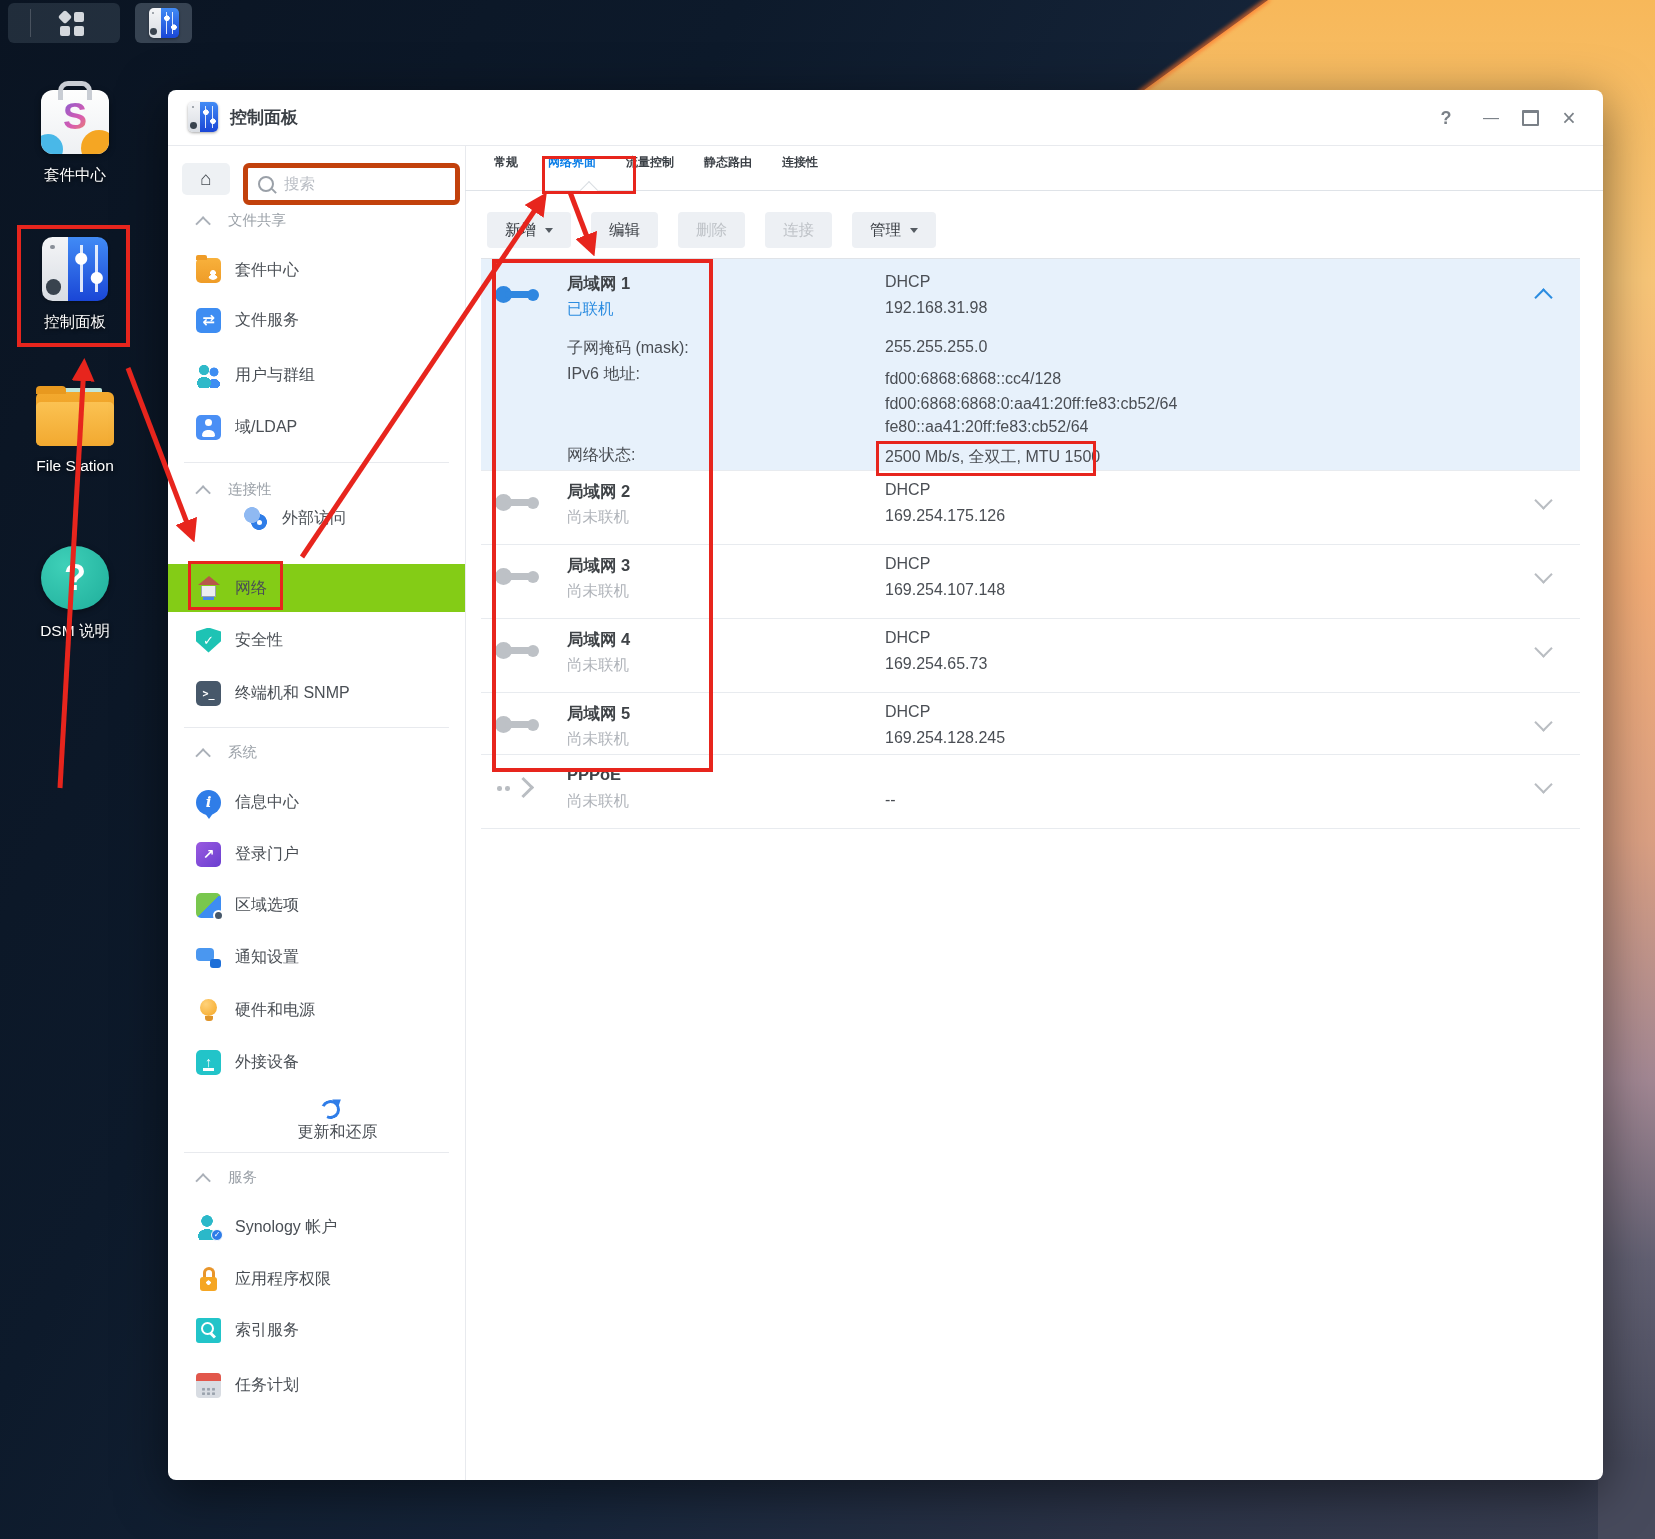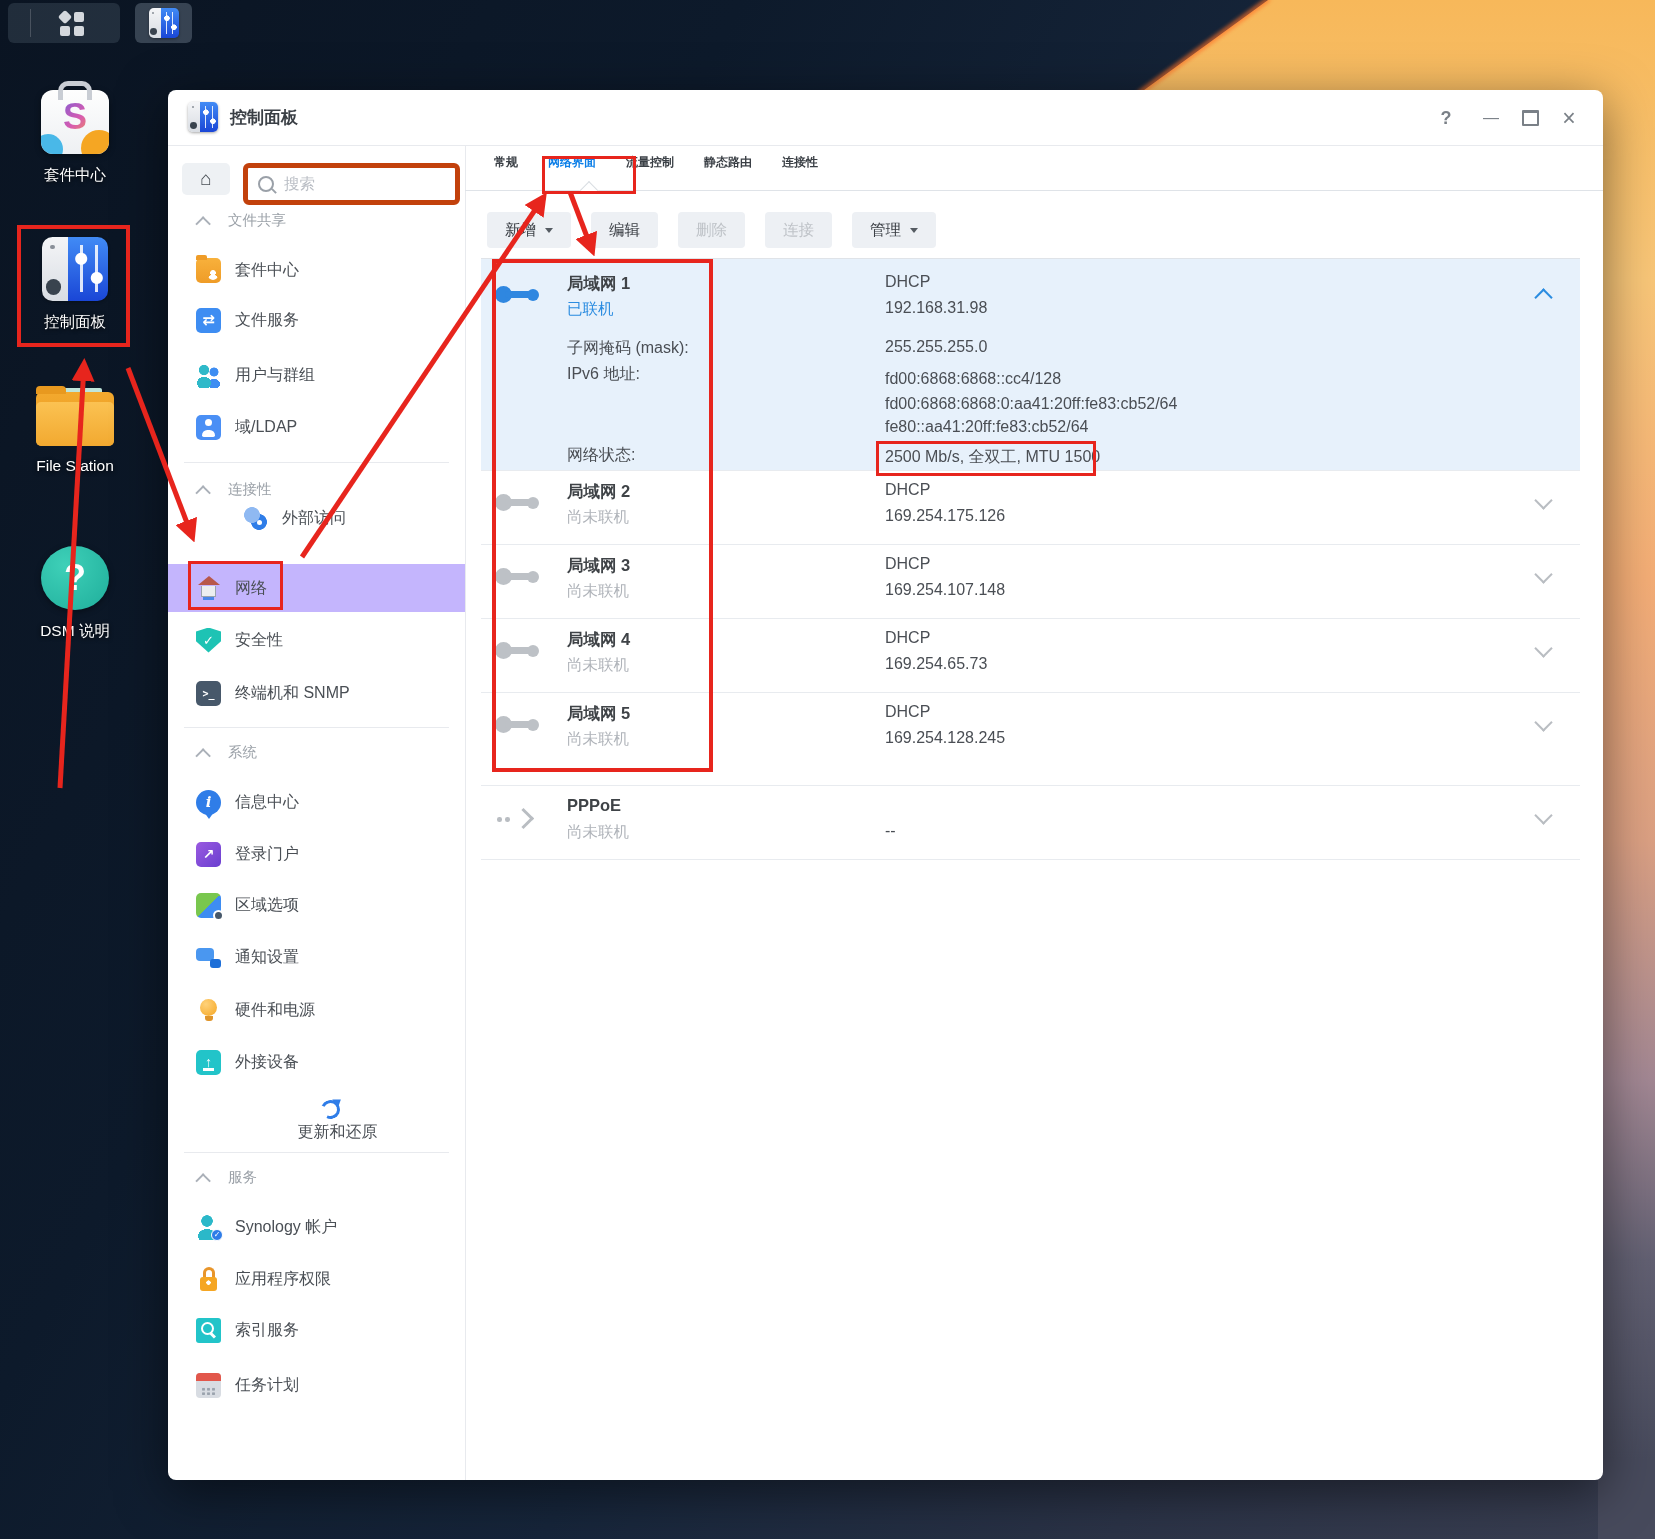--- a/index.html
+++ b/index.html
@@ -66,21 +66,21 @@
   .searchwrap{position:absolute;left:75px;top:73px;width:207px;height:32px;border:5px solid #c2410c;border-radius:6px;display:flex;align-items:center;}
   .mag{position:relative;width:12px;height:12px;border:2px solid #9aa0a8;border-radius:50%;margin:0 8px 0 10px;flex:none;}
   .mag::after{content:"";position:absolute;width:6px;height:2px;background:#9aa0a8;right:-5px;bottom:-2px;transform:rotate(45deg);}
   .searchwrap input{border:none;outline:none;flex:1;min-width:0;font-size:15.5px;color:#4a4f55;font-family:inherit;background:transparent;}
   .searchwrap input::placeholder{color:#b9bdc4;}
   .nav-sec{position:absolute;left:0;width:297px;height:24px;display:flex;align-items:center;}
   .sec-caret{width:9px;height:9px;border-left:2px solid #aab0b8;border-top:2px solid #aab0b8;transform:rotate(45deg) translateY(2px);margin:4px 18px 0 31px;}
   .sec-label{font-size:14.5px;color:#9ba1a8;}
   .nav-div{position:absolute;left:16px;width:265px;border-top:1px solid #e8eaee;}
   .nav-item{position:absolute;left:0;width:297px;height:40px;display:flex;align-items:center;padding-left:28px;box-sizing:border-box;cursor:pointer;}
-  .nav-item.sel{background:#c4b5fd;}
+  .nav-item.sel{background:#84cc16;}
   .nav-label{font-size:16px;color:#4a4f55;margin-left:14px;white-space:nowrap;}
   
   .si{position:relative;width:25px;height:25px;border-radius:5px;flex:none;display:flex;align-items:center;justify-content:center;
       font-size:14px;font-weight:bold;color:#fff;}
   .ic-shfolder{background:linear-gradient(180deg,#f8b13c,#ef9c27);}
   .ic-shfolder::before{content:"";position:absolute;top:-3px;left:0;width:11px;height:5px;border-radius:2px 2px 0 0;background:#ef9c27;}
   .ic-shfolder::after{content:"";position:absolute;right:3px;bottom:3px;width:10px;height:10px;border-radius:50%;
       background:radial-gradient(circle at 50% 28%,#fff 0 2.6px,transparent 3px),radial-gradient(circle at 50% 105%,#fff 0 5.5px,transparent 6px);}
   .ic-fserv{background:#3e8df2;}
   .ic-fserv::before{content:"\21C4";font-size:15px;}
@@ -437,21 +437,21 @@
     <span class="lanic off" style="top:22px;">
         <span class="bar"></span>
       </span>
     <span class="iname" style="top:11px;">局域网 5</span>
     <span class="istat" style="top:37px;">尚未联机</span>
     <span class="ival" style="top:11px;">DHCP</span>
     <span class="ival" style="top:37px;">169.254.128.245</span>
     <span class="chev" style="top:24px;"></span>
   </div>
 
-  <div class="row" style="top:695px;height:74px;border-bottom:1px solid #e8ebef;">
+  <div class="row" style="top:664px;height:74px;border-bottom:1px solid #e8ebef;">
     <span class="divtop"></span>
     <span class="pppic" style="top:22px;"></span>
     <span class="iname" style="top:11px;">PPPoE</span>
     <span class="istat" style="top:37px;">尚未联机</span>
     <span class="ival" style="top:37px;">--</span>
     <span class="chev" style="top:24px;"></span>
   </div>
 </div>
 
 <div class="rbox" style="left:17px;top:225px;width:105px;height:114px;"></div>

